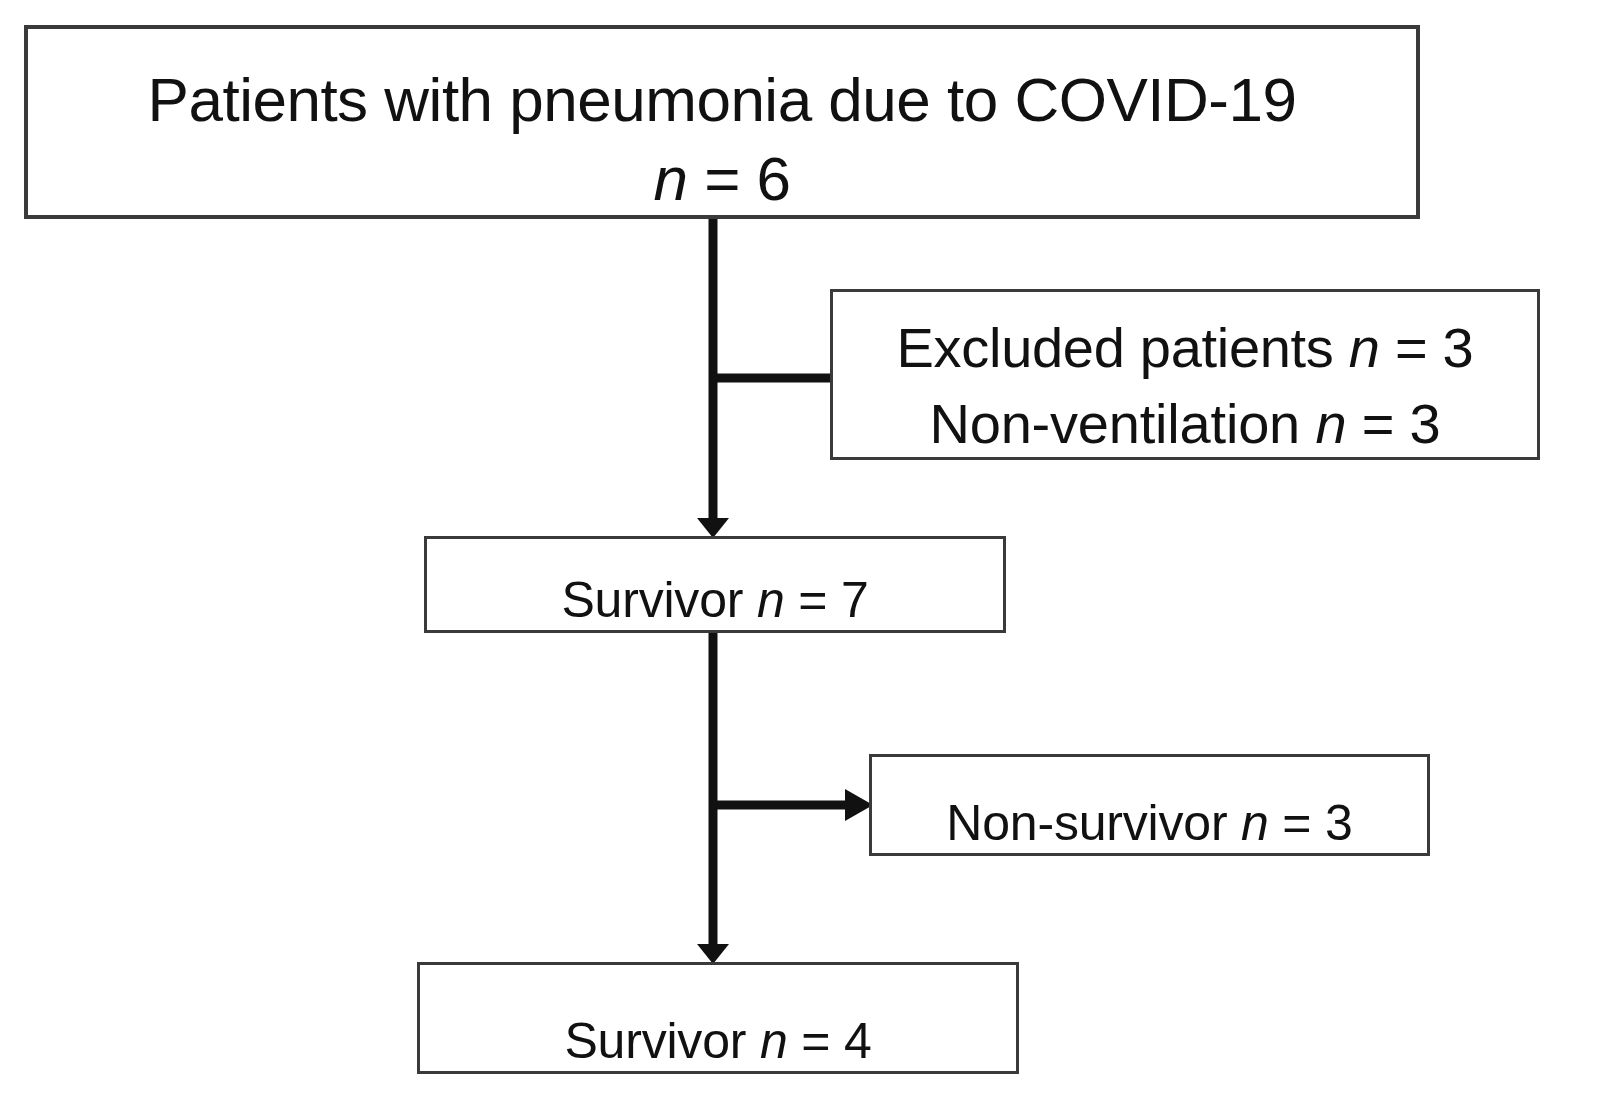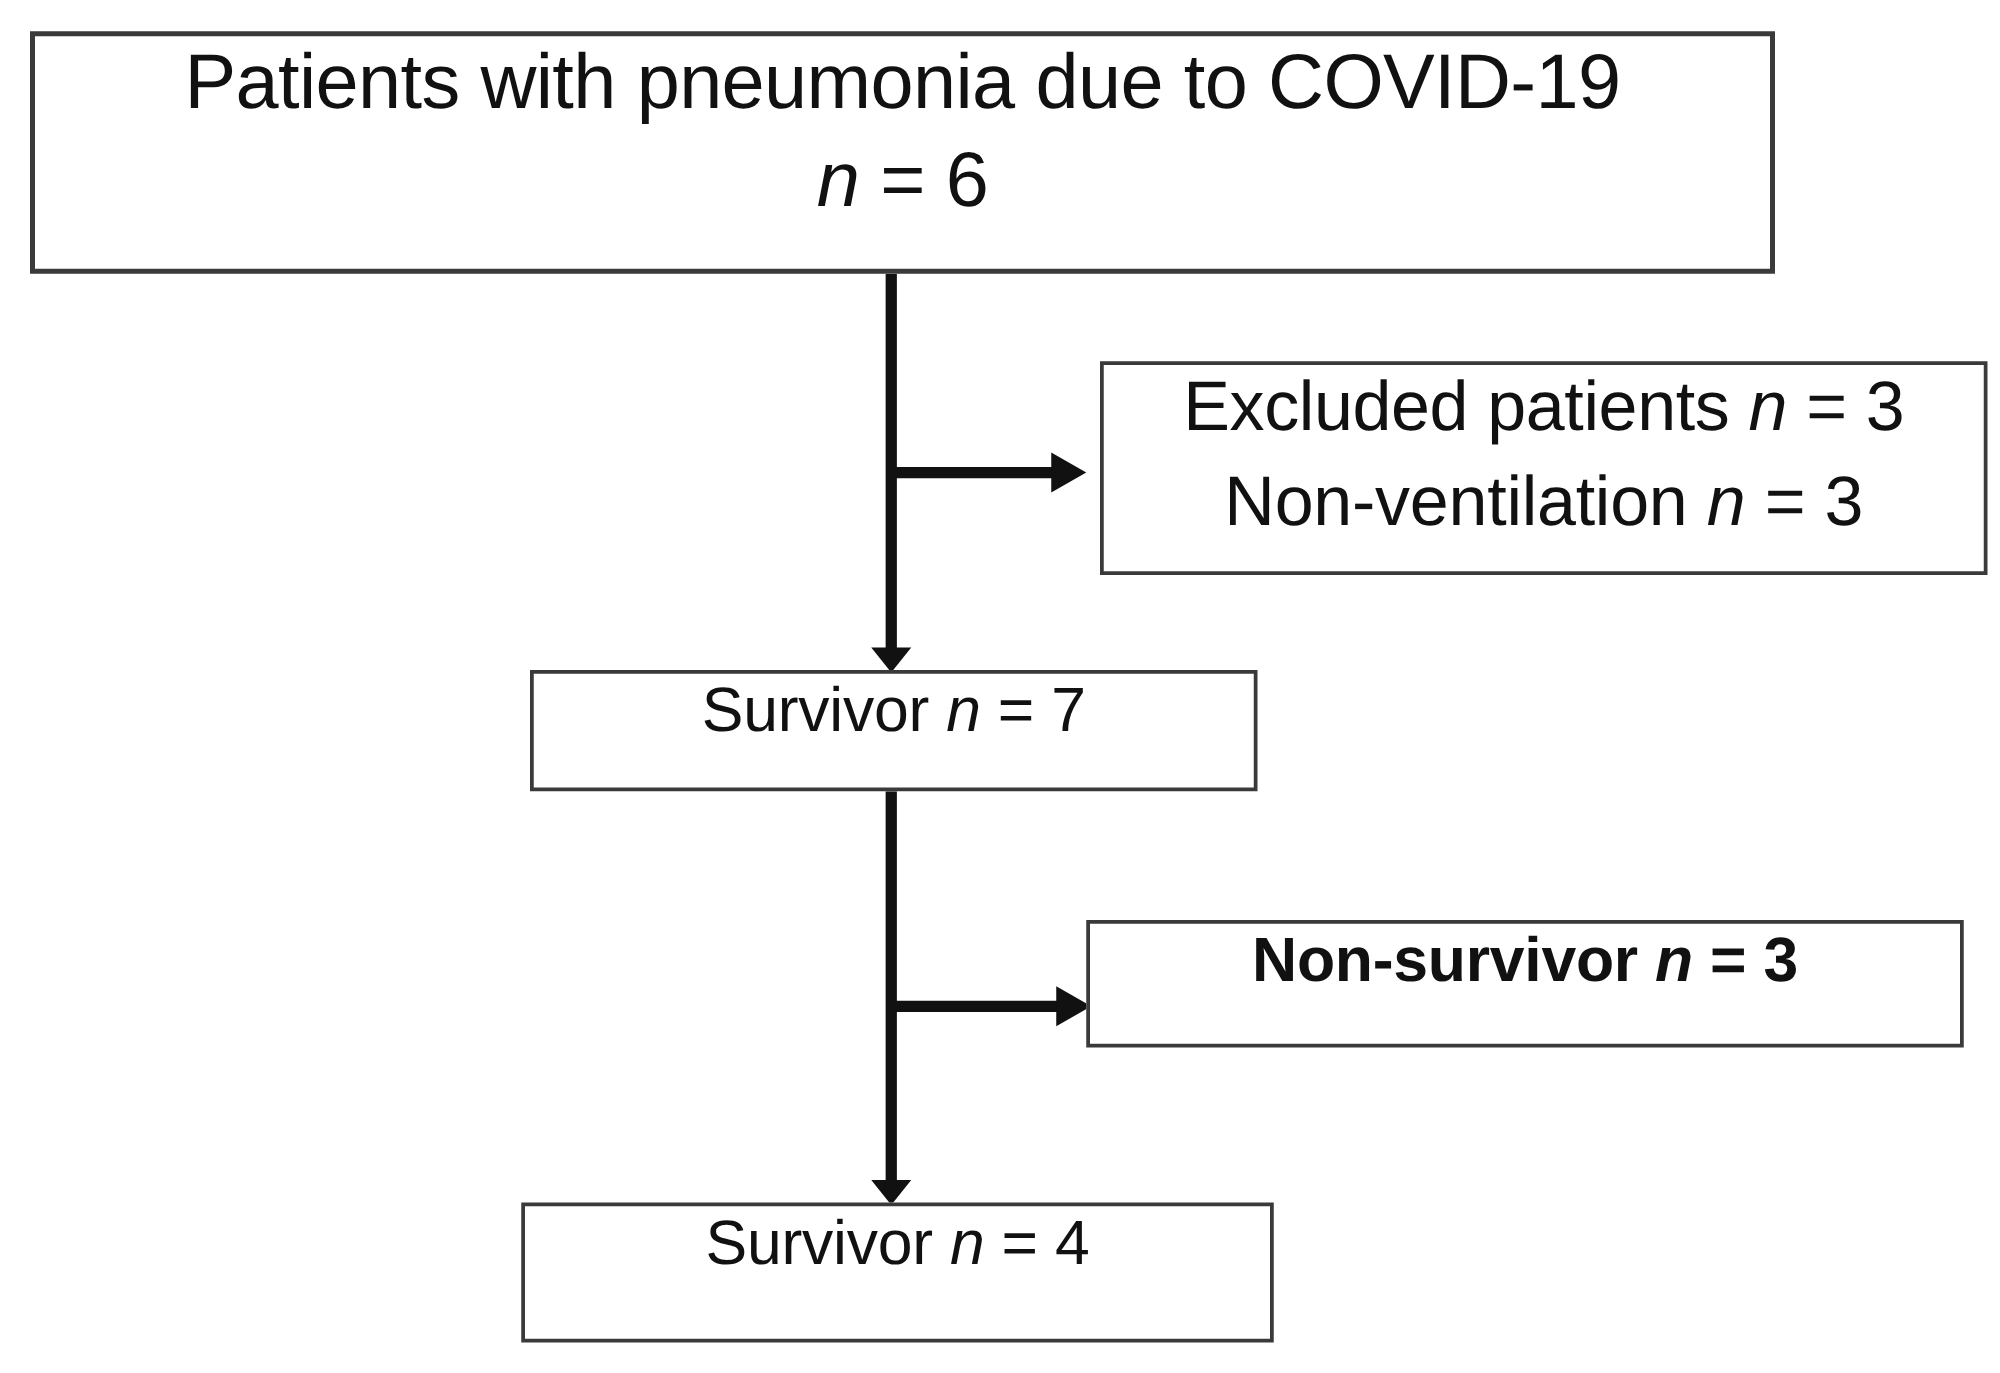--- a/index.html
+++ b/index.html
@@ -18,42 +18,42 @@
     overflow: hidden;
   }
   .node {
     position: absolute;
     box-sizing: border-box;
     background: #ffffff;
     border: 3px solid #3a3a3a;
     display: flex;
     flex-direction: column;
     align-items: center;
-    justify-content: flex-start;
+    justify-content: flex-end;
     text-align: center;
     line-height: 1.18;
     color: #111111;
   }
   
   #node-enrolled {
     left: 24px;  top: 25px;
     width: 1396px; height: 194px;
     border-width: 4px;
   }
   #node-excluded {
-    left: 880px; top: 289px;
+    left: 830px; top: 289px;
     width: 710px; height: 171px;
   }
   #node-subjects {
     left: 424px; top: 536px;
     width: 582px; height: 97px;
   }
   #node-nonsurvivor {
-    left: 869px; top: 736px;
-    width: 702px; height: 102px; font-weight: bold;
+    left: 869px; top: 754px;
+    width: 561px; height: 102px;
   }
   #node-survivor {
     left: 417px; top: 962px;
     width: 602px; height: 112px;
   }
   
   .line-xl { font-size: 62px; letter-spacing: -0.5px; }
   .line-lg { font-size: 56px; letter-spacing: -0.3px; }
   .line-md { font-size: 50px; letter-spacing: -0.2px; }
   .line-sm { font-size: 56px; letter-spacing: -0.2px; }

